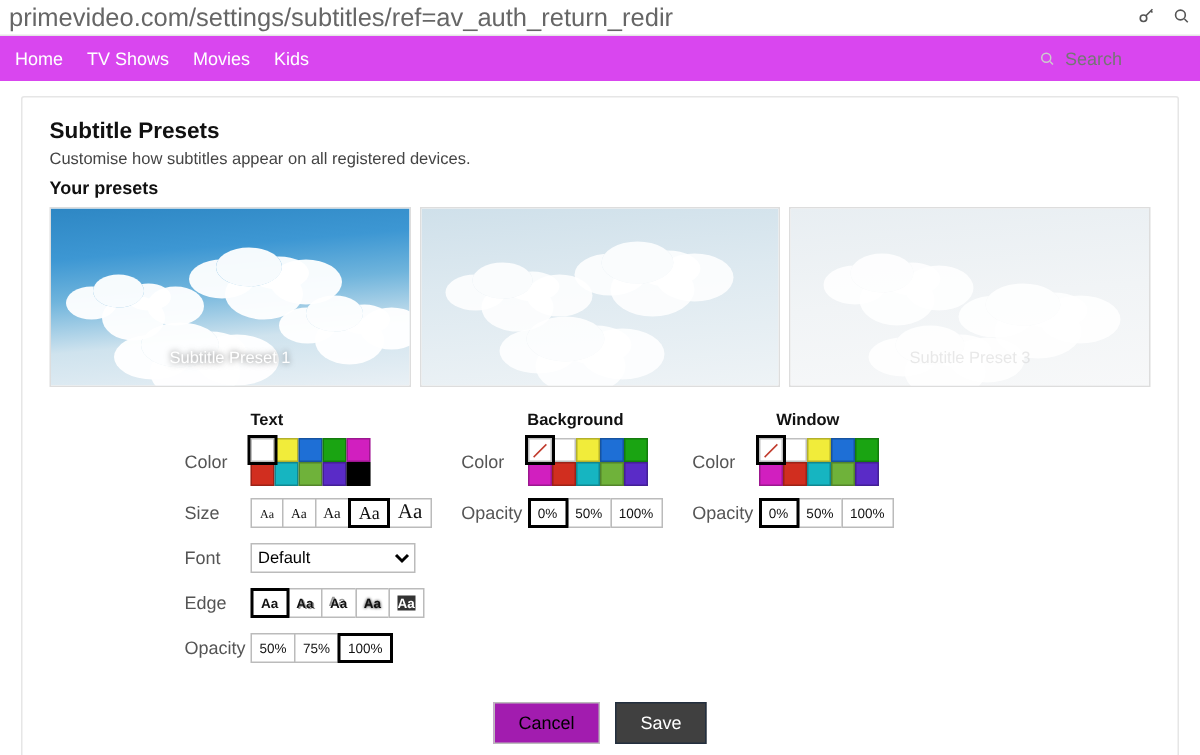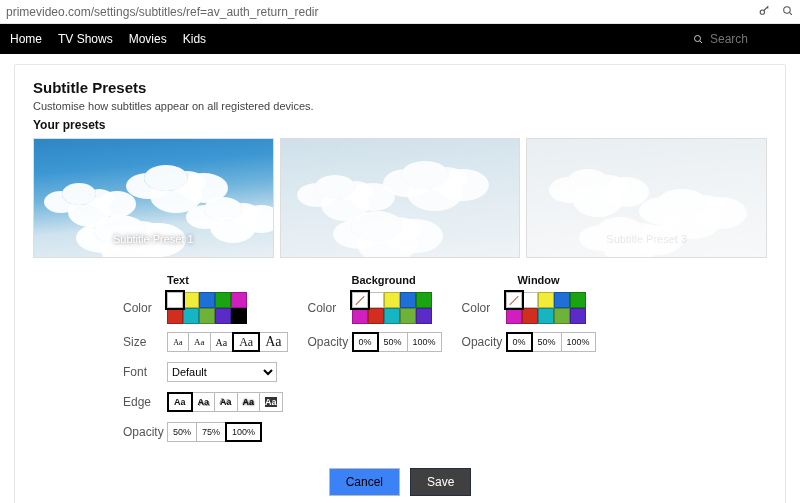--- a/index.html
+++ b/index.html
@@ -1,20 +1,20 @@
 <!DOCTYPE html>
 <html><head>
 <meta charset="utf-8">
 <style>
   * { box-sizing: border-box; margin: 0; padding: 0; }
   body { font-family: Arial, Helvetica, sans-serif; font-size: 12px; color: #111; background: #fff; width: 800px; }
-  .urlbar { height: 24px; display: flex; align-items: center; padding: 0 6px; font-size: 12px; color: #666; border-bottom: 1px solid #e5e5e5; justify-content: space-between; }
+  .urlbar { height: 24px; display: flex; align-items: center; padding: 0 6px; font-size: 17px; color: #666; border-bottom: 1px solid #e5e5e5; justify-content: space-between; }
   .urlbar-right { display: flex; gap: 10px; align-items: center; color: #555; }
   .urlbar-right svg { width: 13px; height: 13px; }
-  .navbar { background: #000000; height: 30px; display: flex; align-items: center; padding: 0 10px; color: #fff; font-size: 12px; gap: 16px; }
+  .navbar { background: #d946ef; height: 30px; display: flex; align-items: center; padding: 0 10px; color: #fff; font-size: 12px; gap: 16px; }
   .navbar .navitem { cursor: pointer; }
   .navbar .spacer { flex: 1; }
   .searchwrap { display: flex; align-items: center; gap: 6px; color: #ccc; }
   .searchwrap input { background: transparent; border: none; outline: none; color: #fff; font-size: 12px; width: 80px; }
   .searchwrap svg { width: 12px; height: 12px; }
   .page { padding: 10px 14px 0 14px; }
   .card { border: 1px solid #e6e6e6; border-radius: 2px; padding: 14px 18px 18px 18px; background: #fff; }
   h2 { font-size: 15px; font-weight: 700; margin-bottom: 4px; }
   .desc { font-size: 11px; color: #444; margin-bottom: 6px; }
   h3 { font-size: 12px; font-weight: 700; margin-bottom: 6px; }
@@ -52,21 +52,21 @@
   .opt:first-child { margin-left: 0; }
   .opt.sel { border: 2px solid #000; z-index: 1; position: relative; }
   .opt .aa { font-family: serif; }
   select { font-size: 11px; width: 110px; height: 20px; border: 1px solid #bbb; background: #fff; }
   .edge-none { font-weight: 700; }
   .edge-raised { font-weight: 700; text-shadow: 1px 1px 0 #999; }
   .edge-depressed { font-weight: 700; text-shadow: -1px -1px 0 #999; }
   .edge-uniform { font-weight: 700; text-shadow: 0 0 2px #000; }
   .edge-drop { font-weight: 700; color:#fff; background:#333; }
   .buttons { display: flex; justify-content: center; gap: 10px; margin-top: 18px; }
-  .btn { padding: 6px 16px; font-size: 12px; border: 1px solid #bbb; background: #3b82f6; cursor: pointer; }
+  .btn { padding: 6px 16px; font-size: 12px; border: 1px solid #bbb; background: #a21caf; cursor: pointer; }
   .btn.primary { background: #404040; color: #fff; border-color: #232f3e; }
 </style>
 </head>
 <body>
 
 <div class="urlbar">
   <span>primevideo.com/settings/subtitles/ref=av_auth_return_redir</span>
   <span class="urlbar-right">
     <span><svg viewBox="0 0 24 24" fill="none" stroke="#555" stroke-width="2">
           <circle cx="8" cy="15" r="4"></circle>

